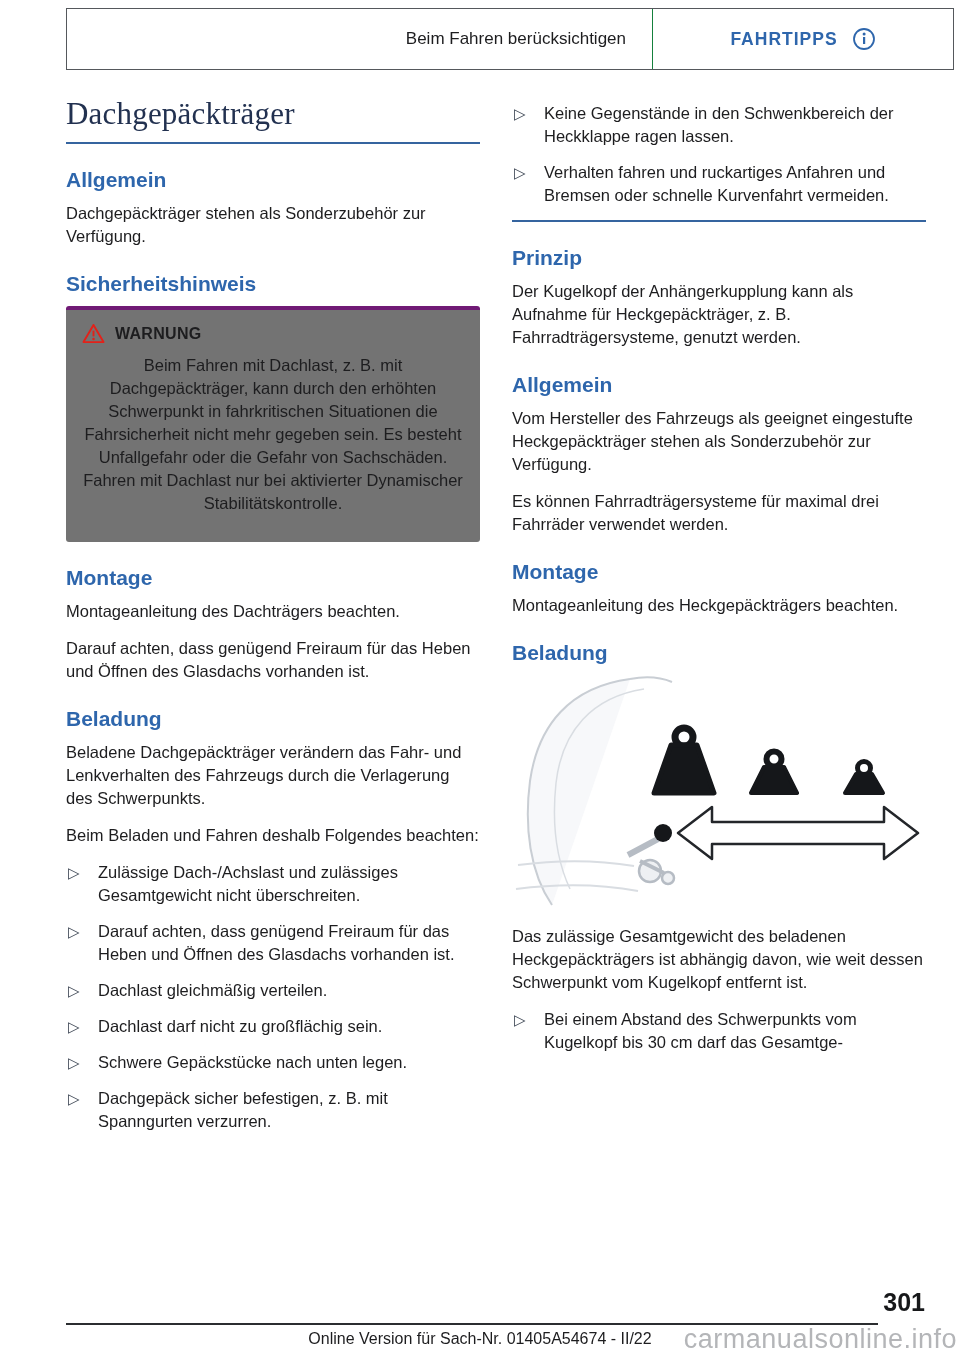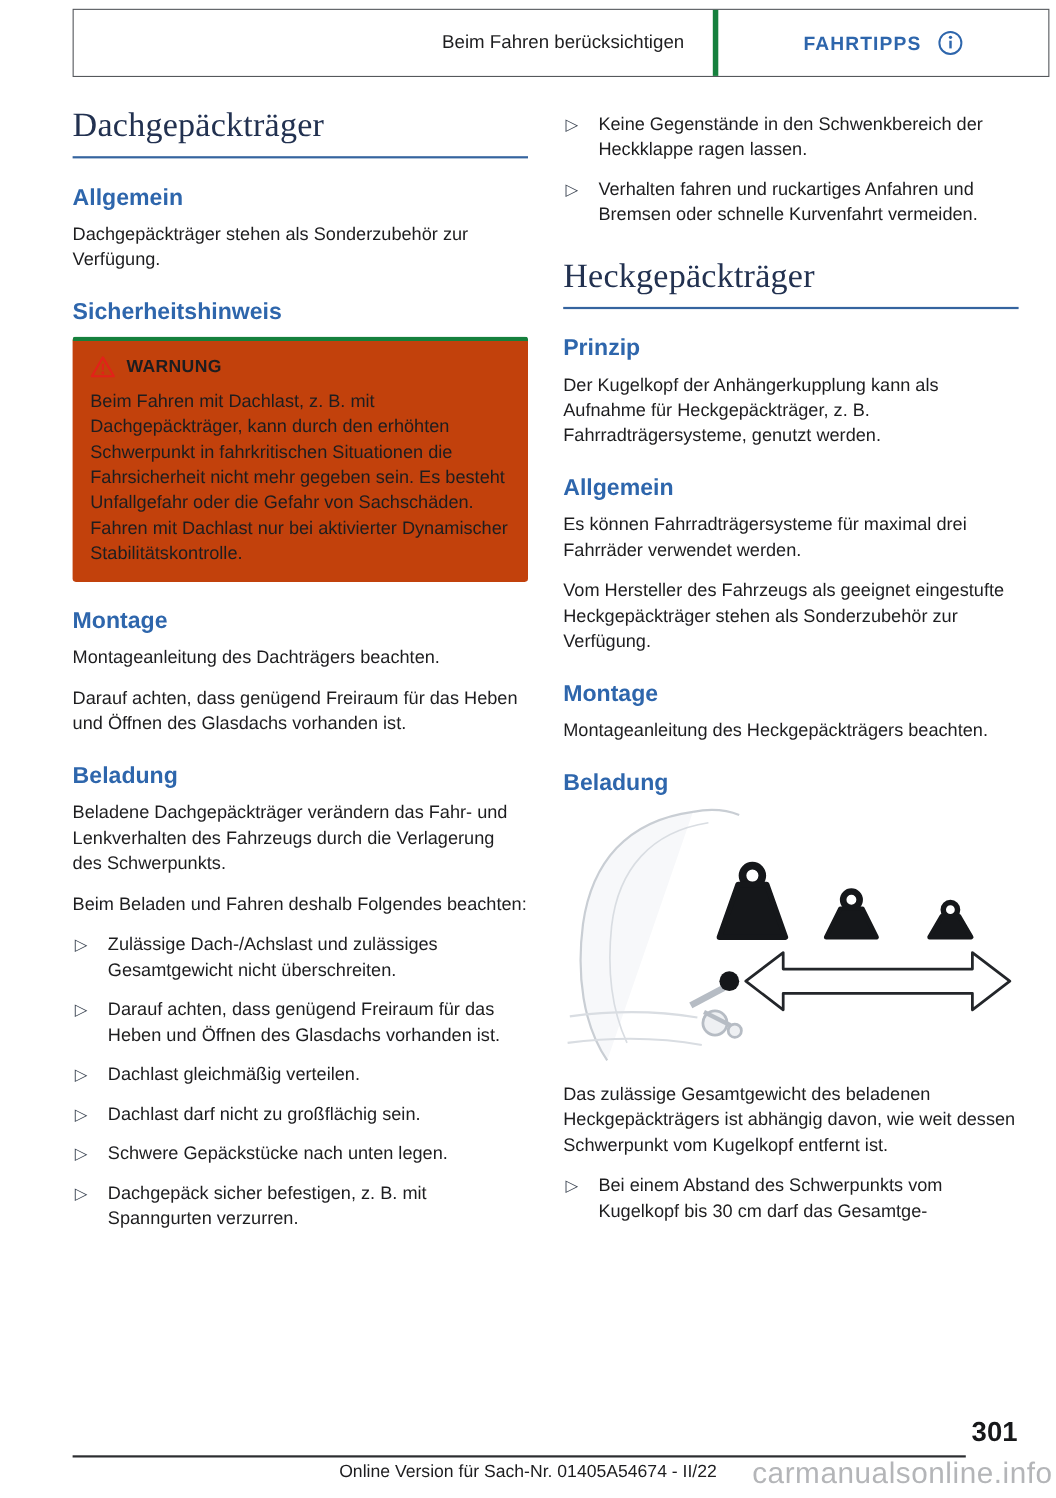--- a/index.html
+++ b/index.html
@@ -7,21 +7,21 @@
     position:relative;width:960px;height:1362px;background:#ffffff;overflow:hidden;
     font-family:"Liberation Sans",sans-serif;color:#1d1d1f;
   }
   
   .header{
     position:absolute;top:8px;left:66px;width:888px;height:62px;
     border:1px solid #55585c;box-sizing:border-box;display:flex;background:#fff;
   }
   .header-left{
     flex:1;display:flex;align-items:center;justify-content:flex-end;
-    padding-right:26px;border-right:5px solid #15803d;
+    padding-right:26px;border-right:1px solid #15803d;
     font-size:17px;color:#1d1d1f;
   }
   .header-right{
     width:300px;display:flex;align-items:center;justify-content:center;gap:14px;
   }
   .chapter-label{font-size:17.5px;letter-spacing:1px;color:#2e66ac;font-weight:bold;}
   
   .col{position:absolute;top:96px;width:414px;}
   .col-left{left:66px;}
   .col-right{left:512px;}
@@ -29,26 +29,26 @@
     font-size:31px;font-weight:400;color:#223150;margin:0 0 10px 0;letter-spacing:.2px;font-family:Liberation Serif, serif;
   }
   .title-rule{height:2px;background:#35649f;margin:0 0 20px 0;}
   .section-heading{
     font-size:21px;font-weight:700;color:#2e66ac;margin:24px 0 10px 0;
   }
   .col > .section-heading:first-child{margin-top:2px;}
   .para{font-size:16.5px;line-height:23px;margin:0 0 14px 0;color:#1d1d1f;}
   
   .warning-box{
-    background:#c2410c;border-top:4px solid #15803d;border-radius:3px;
+    background:#737373;border-top:4px solid #701a75;border-radius:3px;
     padding:13px 16px 14px 16px;margin:8px 0 22px 0;
   }
   .warning-head{display:flex;align-items:center;gap:10px;margin-bottom:10px;}
   .warning-label{font-size:16px;font-weight:bold;color:#1d1d1f;letter-spacing:.3px;}
-  .warning-box .para{margin-bottom:0;}
+  .warning-box .para{margin-bottom:13px;text-align:center;}
   
   .bullets{margin:2px 0 6px 0;}
   .bullet{display:flex;margin:0 0 13px 0;}
   .bullet-marker{flex:0 0 30px;width:30px;color:#3d4654;font-size:15px;line-height:23px;padding-left:2px;}
   .bullet-text{flex:1;font-size:16.5px;line-height:23px;color:#1d1d1f;}
   
   .figure{width:414px;height:232px;margin:10px 0 18px 0;}
   
   .page-number{position:absolute;right:35px;top:1288px;font-size:25px;font-weight:bold;color:#17181a;}
   .footer-rule{position:absolute;left:66px;top:1323px;width:812px;height:2px;background:#2b2d30;}
@@ -140,29 +140,28 @@
       <div class="bullet">
         <span class="bullet-marker">▷</span>
         <span class="bullet-text">Keine Gegenstände in den Schwenkbereich der Heckklappe ragen lassen.</span>
       </div>
       <div class="bullet">
         <span class="bullet-marker">▷</span>
         <span class="bullet-text">Verhalten fahren und ruckartiges Anfahren und Bremsen oder schnelle Kurvenfahrt vermeiden.</span>
       </div>
     </div>
 
-    <div class="doc-title" style="margin-top:26px;">Heckgepäckträger</div>
     <div class="title-rule"></div>
 
     <div class="section-heading">Prinzip</div>
     <p class="para">Der Kugelkopf der Anhängerkupplung kann als Aufnahme für Heckgepäckträger, z. B. Fahrradträgersysteme, genutzt werden.</p>
 
     <div class="section-heading">Allgemein</div>
+    <p class="para">Vom Hersteller des Fahrzeugs als geeignet eingestufte Heckgepäckträger stehen als Sonderzubehör zur Verfügung.</p>
     <p class="para">Es können Fahrradträgersysteme für maximal drei Fahrräder verwendet werden.</p>
-    <p class="para">Vom Hersteller des Fahrzeugs als geeignet eingestufte Heckgepäckträger stehen als Sonderzubehör zur Verfügung.</p>
 
     <div class="section-heading">Montage</div>
     <p class="para">Montageanleitung des Heckgepäckträgers beachten.</p>
 
     <div class="section-heading">Beladung</div>
 
     <div class="figure">
       <svg viewBox="0 0 414 232" width="414" height="232">
 
         <g fill="none" stroke="#c9ced4" stroke-width="2">

